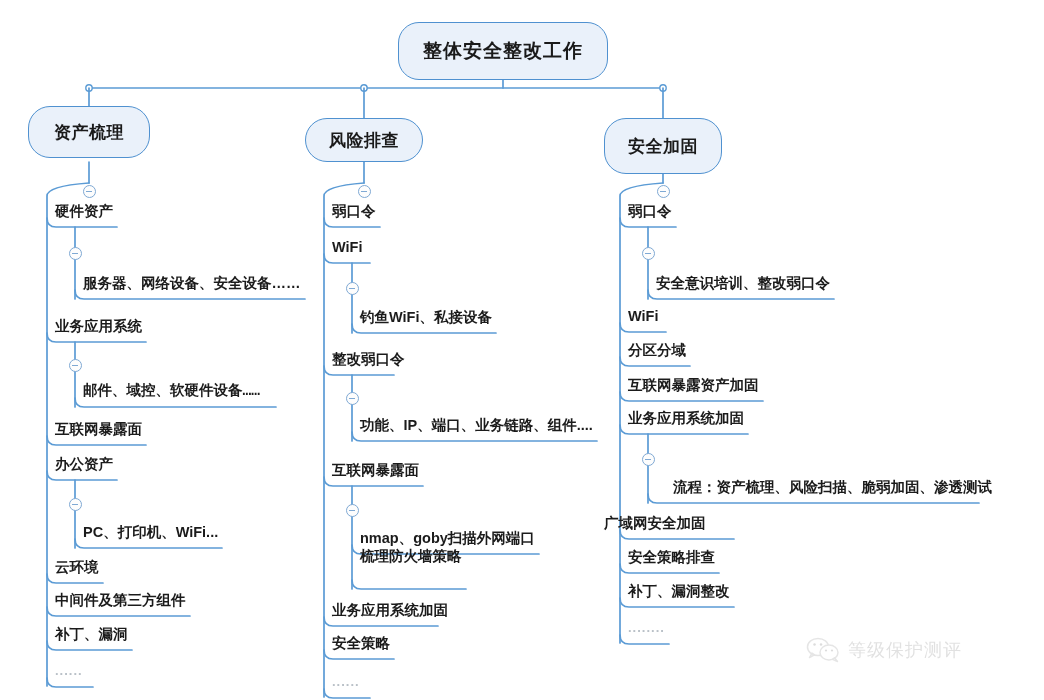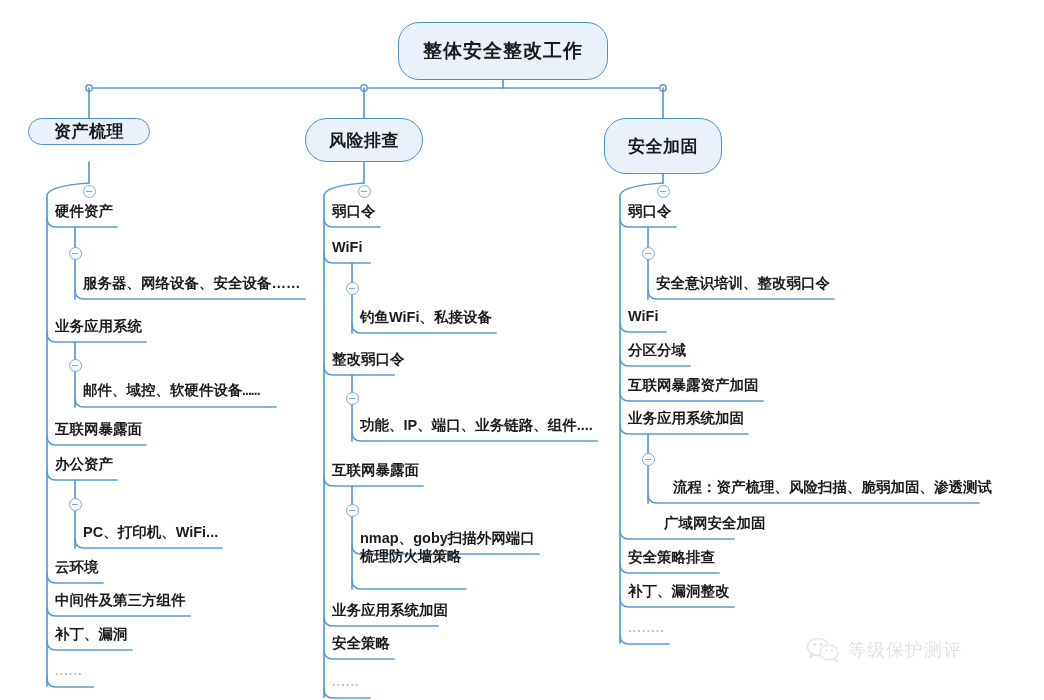--- a/index.html
+++ b/index.html
@@ -140,21 +140,21 @@
       <path d="M620 530 Q620 539 629 539 L734 539" fill="none" stroke="#5b9bd5" stroke-width="1.7" stroke-linecap="round" stroke-linejoin="round"></path>
       <path d="M620 564 Q620 573 629 573 L719 573" fill="none" stroke="#5b9bd5" stroke-width="1.7" stroke-linecap="round" stroke-linejoin="round"></path>
       <path d="M620 598 Q620 607 629 607 L734 607" fill="none" stroke="#5b9bd5" stroke-width="1.7" stroke-linecap="round" stroke-linejoin="round"></path>
       <path d="M620 635 Q620 644 629 644 L669 644" fill="none" stroke="#5b9bd5" stroke-width="1.7" stroke-linecap="round" stroke-linejoin="round"></path>
     </svg>
 
   <div class="node-box node-root" style="left:398px;top:22px;width:210px;height:58px;">
     <span>整体安全整改工作</span>
   </div>
 
-  <div class="node-box node-main" style="left:28px;top:118px;width:122px;height:27px;">
+  <div class="node-box node-main" style="left:28px;top:106px;width:122px;height:52px;">
     <span>资产梳理</span>
   </div>
 
   <div class="node-box node-main" style="left:305px;top:118px;width:118px;height:44px;">
     <span>风险排查</span>
   </div>
 
   <div class="node-box node-main" style="left:604px;top:118px;width:118px;height:56px;">
     <span>安全加固</span>
   </div>
@@ -193,21 +193,21 @@
       <div class="toggle" style="left: 656.5px; top: 184.5px;"></div>
       <div class="item lvl3" style="left: 628px; top: 204px;">弱口令</div>
       <div class="toggle" style="left: 641.5px; top: 247px;"></div>
       <div class="item lvl4" style="left: 656px; top: 276px;">安全意识培训、整改弱口令</div>
       <div class="item lvl3" style="left: 628px; top: 309px;">WiFi</div>
       <div class="item lvl3" style="left: 628px; top: 343px;">分区分域</div>
       <div class="item lvl3" style="left: 628px; top: 378px;">互联网暴露资产加固</div>
       <div class="item lvl3" style="left: 628px; top: 411px;">业务应用系统加固</div>
       <div class="toggle" style="left: 641.5px; top: 452.5px;"></div>
       <div class="item lvl4" style="left: 656px; top: 480px; margin-left: 17px;">流程：资产梳理、风险扫描、脆弱加固、渗透测试</div>
-      <div class="item lvl3" style="left: 664px; top: 516px;">广域网安全加固</div>
+      <div class="item lvl3" style="left: 604px; top: 516px;">广域网安全加固</div>
       <div class="item lvl3" style="left: 628px; top: 550px;">安全策略排查</div>
       <div class="item lvl3" style="left: 628px; top: 584px;">补丁、漏洞整改</div>
       <div class="item lvl3 dots" style="left: 628px; top: 621px;">........</div>
     </div>
 
   <div id="watermark">
     <svg width="34" height="28" viewBox="0 0 34 28">
       <ellipse cx="12" cy="11" rx="10.5" ry="8.6" fill="none" stroke="#dcdcdc" stroke-width="1.5"></ellipse>
       <path d="M6 17 L3.5 21.5 L8.5 18.8 Z" fill="none" stroke="#dcdcdc" stroke-width="1.5" stroke-linejoin="round"></path>
       <ellipse cx="23" cy="16.5" rx="9" ry="7.4" fill="#ffffff" stroke="#dcdcdc" stroke-width="1.5"></ellipse>

